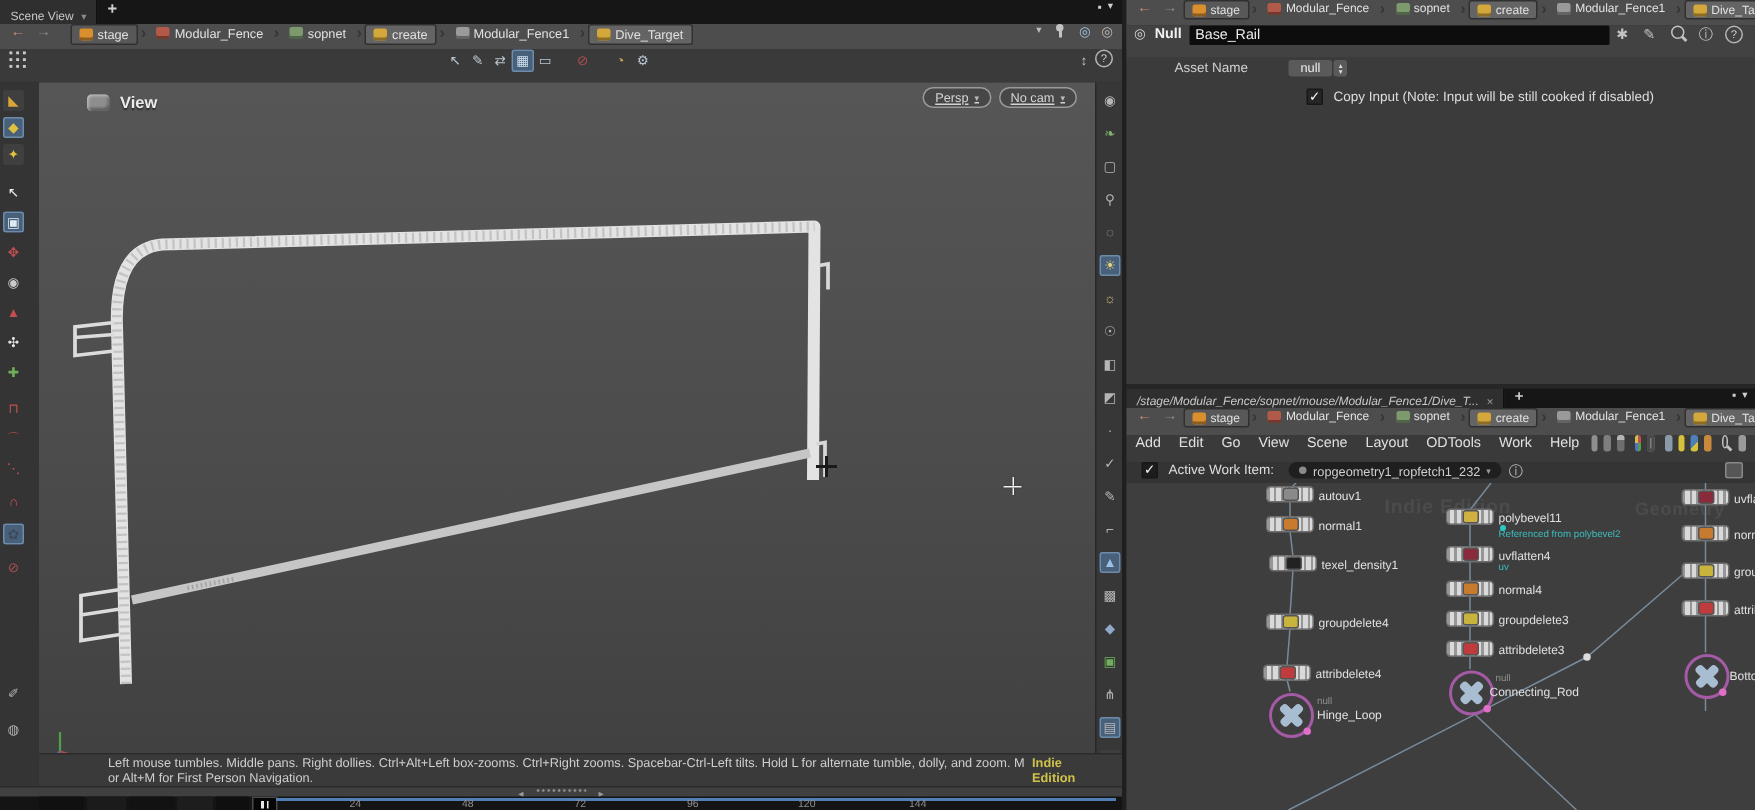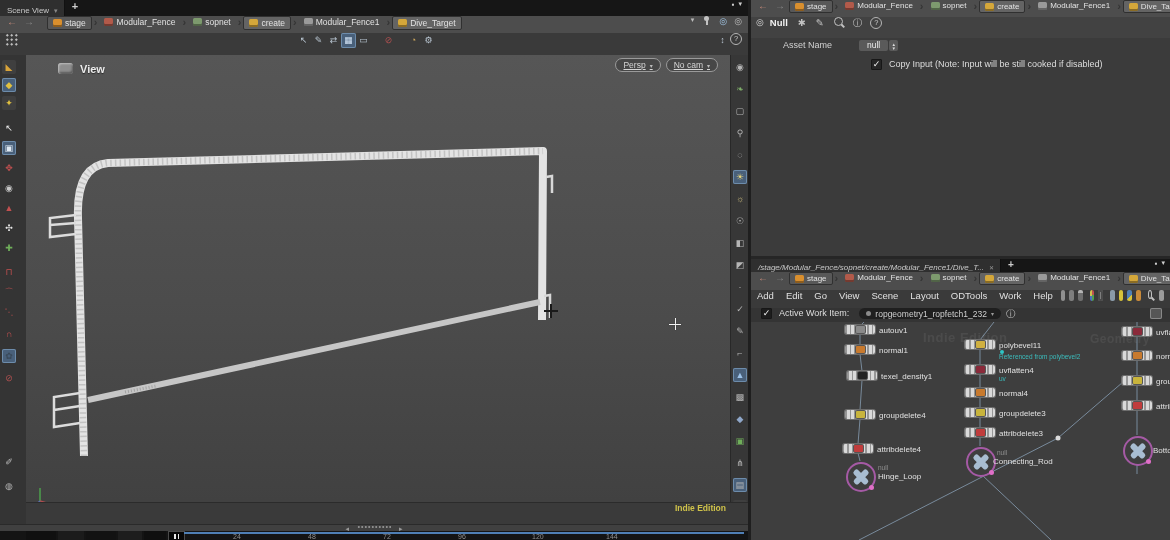--- a/index.html
+++ b/index.html
@@ -353,20 +353,21 @@
     <span class="si hl" style="top:423px">
         <span class="g">▤</span>
       </span>
     <span class="si" style="top:445px;background:#3f3f3f">
         <span class="g" style="color:#d98a2e">●</span>
       </span>
   </div>
 
   <div class="abs flex" id="helpbar" style="left:26px;top:502px;width:722px;height:22px;">
     <span style="width:56px"></span>
+    <span>Left mouse tumbles. Middle pans. Right dollies. Ctrl+Alt+Left box-zooms. Ctrl+Right zooms. Spacebar-Ctrl-Left tilts. Hold L for alternate tumble, dolly, and zoom. M or Alt+M for First Person Navigation.</span>
     <span style="flex:1"></span>
     <span class="edition">Indie Edition</span>
     <span style="width:22px"></span>
   </div>
 
   <div class="abs flex" id="splitter" style="left:0;top:524px;width:748px;height:7px;justify-content:center;">
     <span class="splitarr">◂</span>
     <span class="splitdots"></span>
     <span class="splitarr">▸</span>
   </div>
@@ -426,20 +427,21 @@
       </span>
     <span style="flex:1"></span>
 
     <span class="pin"></span>
 
   </div>
 
   <div class="abs phdr flex" style="left:751px;top:17px;width:419px;height:21px;">
     <span class="circ" style="color:#d5d5d5;margin-left:5px">◎</span>
     <span class="ntype">Null</span>
+    <span class="nfield">Base_Rail</span>
     <span class="hic">✱</span>
     <span class="hic">✎</span>
     <span class="mag"></span>
     <span class="hic">ⓘ</span>
     <span class="qmark" style="margin:0 8px 0 3px">?</span>
   </div>
 
   <div class="abs" style="left:751px;top:38px;width:419px;height:218px;background:#3b3b3b;padding-left:26px;">
     <div class="flex" style="height:16px;margin-top:2px;">
       <span class="plabel" style="margin-left:6px;width:76px;">Asset Name</span>
@@ -453,21 +455,21 @@
       <span style="width:94px"></span>
       <span class="cbox">✓</span>
       <span class="clabel">Copy Input (Note: Input will be still cooked if disabled)</span>
     </div>
   </div>
 
   <div class="abs" style="left:751px;top:256px;width:419px;height:3px;background:#262626;"></div>
 
   <div class="abs tabbar flex" style="left:751px;top:259px;width:419px;height:13px;">
     <div class="ptab" style="height:13px;font-style:italic;">
-      <span>/stage/Modular_Fence/sopnet/create/Modular_Fence1/Dive_T...</span>
+      <span>/stage/Modular_Fence/sopnet/mouse/Modular_Fence1/Dive_T...</span>
       <span style="font-style:normal;font-size:6px;color:#999">✕</span>
     </div>
     <span class="plusbtn" style="font-size:10px">+</span>
     <span style="flex:1"></span>
     <span class="paneict">▪</span>
     <span class="paneict" style="font-size:7px">▾</span>
     <span style="width:5px"></span>
   </div>
 
   <div class="abs crumbbar flex" style="left:751px;top:272px;width:419px;height:18px;font-size:8px;">

